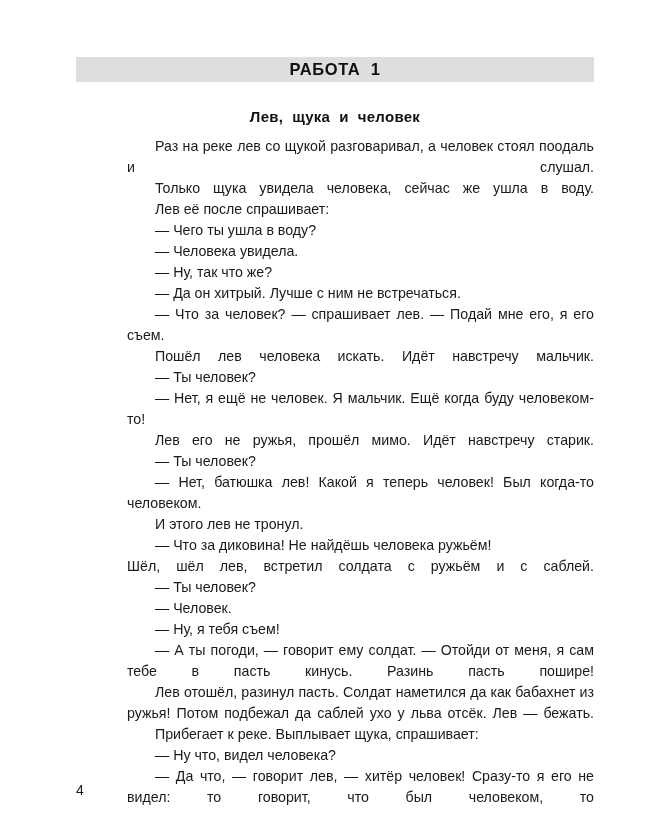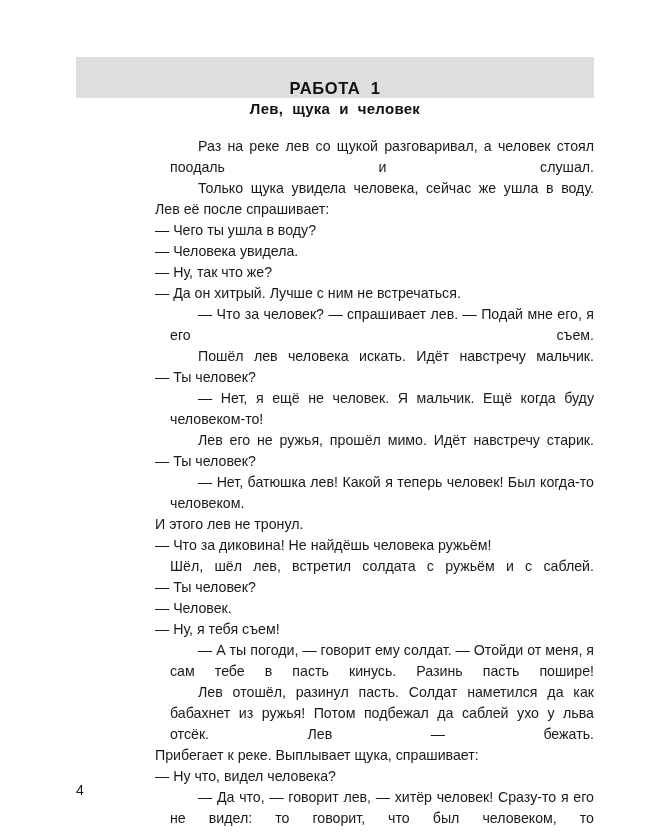--- a/index.html
+++ b/index.html
@@ -26,39 +26,39 @@
     height: 835px;
     background: #ffffff;
   }
 
   
   .work-band {
     position: absolute;
     left: 76px;
     top: 57px;
     width: 518px;
-    height: 41px;
+    height: 25px;
     background: #dedede;
     display: flex;
-    align-items: flex-end;
+    align-items: center;
     justify-content: center;
   }
   .work-band-label {
     font-size: 16.5px;
     font-weight: bold;
     letter-spacing: 0.6px;
     color: #111111;
     white-space: pre;
   }
 
   
   .story-title {
     position: absolute;
     left: 76px;
-    top: 100px;
+    top: 108px;
     width: 518px;
     text-align: center;
     font-size: 15px;
     font-weight: bold;
     letter-spacing: 0.3px;
     color: #111111;
     white-space: pre;
   }
 
   
@@ -75,21 +75,20 @@
   }
   .body-text p {
     margin: 0;
     text-align: justify;
     text-indent: 28px;
     text-justify: inter-word;
   }
   
   .body-text p.stretch-last {
     text-align-last: justify;
-    margin-left: 43px;
   }
   .body-text p.noindent {
     text-indent: 0;
   }
   .body-text p.nojustify {
     text-align: left;
     text-align-last: left;
   }
 
   

